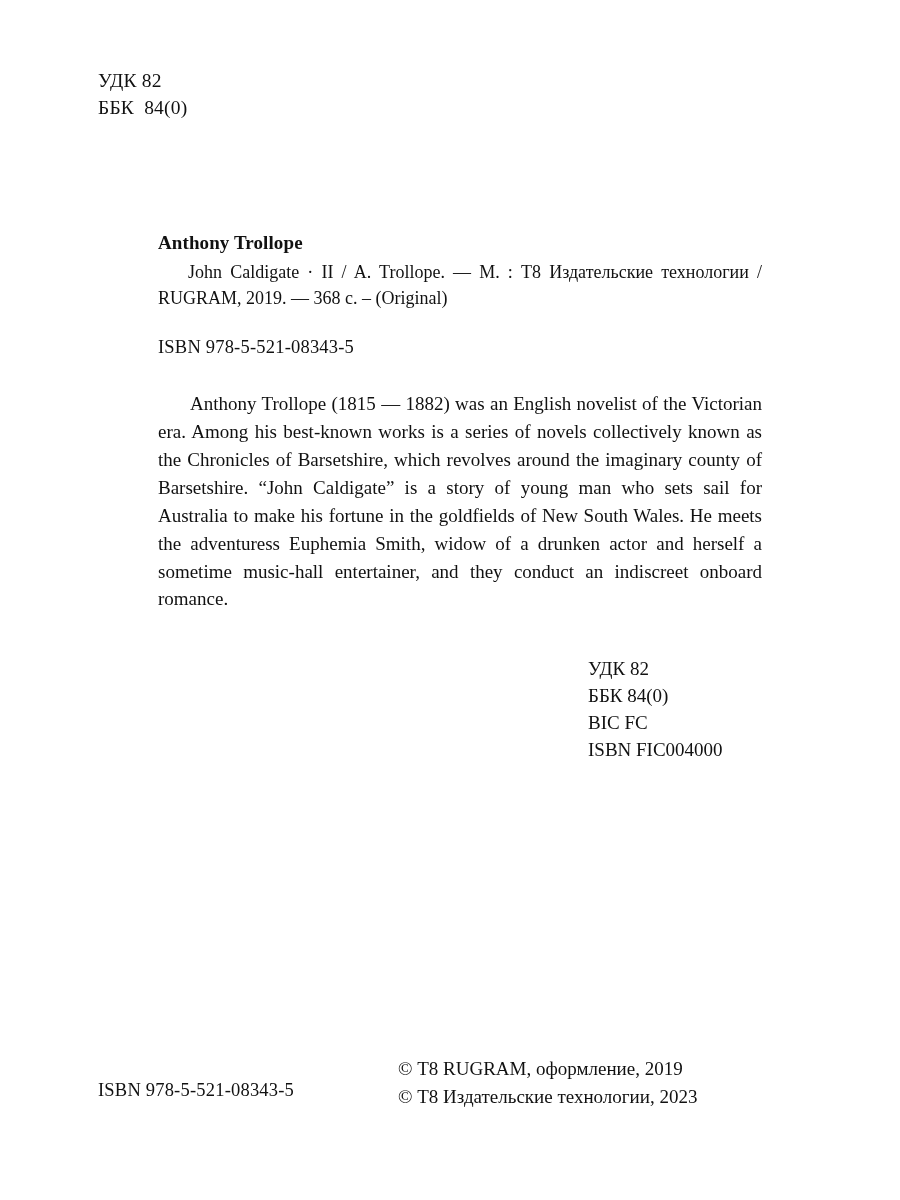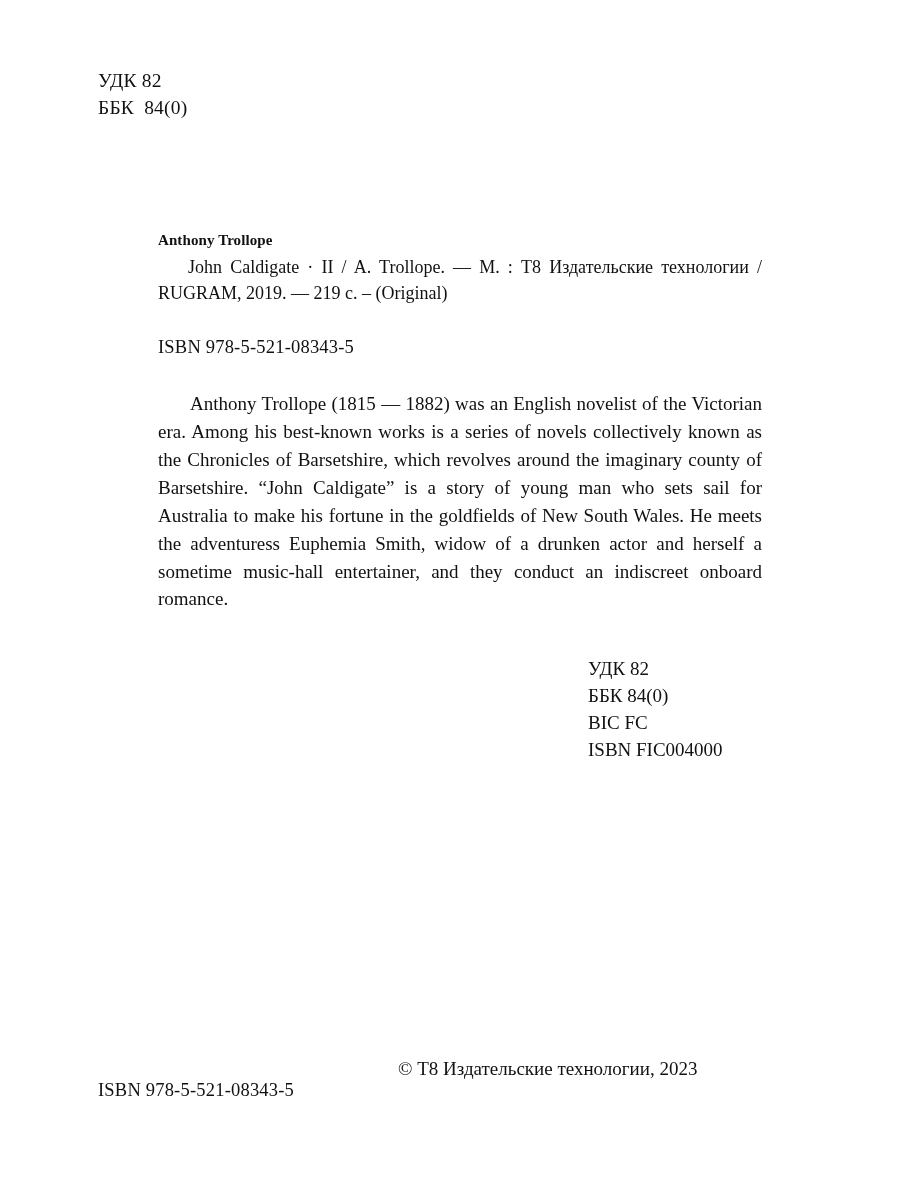--- a/index.html
+++ b/index.html
@@ -36,21 +36,21 @@
 
   
   .biblio {
     position: absolute;
     left: 158px;
     top: 232px;
     width: 604px;
   }
   .author-name {
     font-weight: bold;
-    font-size: 15px;
+    font-size: 19px;
     letter-spacing: 0.1px;
     margin: 0 0 6px 0;
   }
   .biblio-desc {
     font-size: 18px;
     line-height: 1.42;
     text-align: justify;
     text-justify: inter-word;
     margin: 0;
     text-indent: 30px;
@@ -111,33 +111,34 @@
 
 <div class="page">
 
   <div class="top-codes">
     <div>УДК 82</div>
     <div>ББК  84(0)</div>
   </div>
 
   <div class="biblio">
     <p class="author-name">Anthony Trollope</p>
-    <p class="biblio-desc">John Caldigate · II / A. Trollope. — М. : Т8 Издательские технологии / RUGRAM, 2019.  — 219 с. – (Original)</p>
+    <p class="biblio-desc">John Caldigate · II / A. Trollope. — М. : Т8 Издательские технологии / RUGRAM, 2019.  — 368 с. – (Original)</p>
   </div>
 
   <div class="isbn-line">ISBN 978-5-521-08343-5</div>
 
   <div class="annotation">Anthony Trollope (1815 — 1882) was an English novelist of the Victorian era. Among his best-known works is a series of novels collectively known as the Chronicles of Barsetshire, which revolves around the imaginary county of Barsetshire. “John Caldigate” is a story of young man who sets sail for Australia to make his fortune in the goldfields of New South Wales. He meets the adventuress Euphemia Smith, widow of a drunken actor and herself a sometime music-hall entertainer, and they conduct an indiscreet onboard romance.</div>
 
   <div class="codes-right">
     <div>УДК 82</div>
     <div>ББК 84(0)</div>
     <div>BIC FC</div>
     <div>ISBN FIC004000</div>
   </div>
 
   <div class="footer-isbn">ISBN 978-5-521-08343-5</div>
 
   <div class="footer-copy">
+    <div>© Т8 RUGRAM, оформление, 2019</div>
     <div>© Т8 Издательские технологии, 2023</div>
   </div>
 
 </div>
 
 </body></html>

